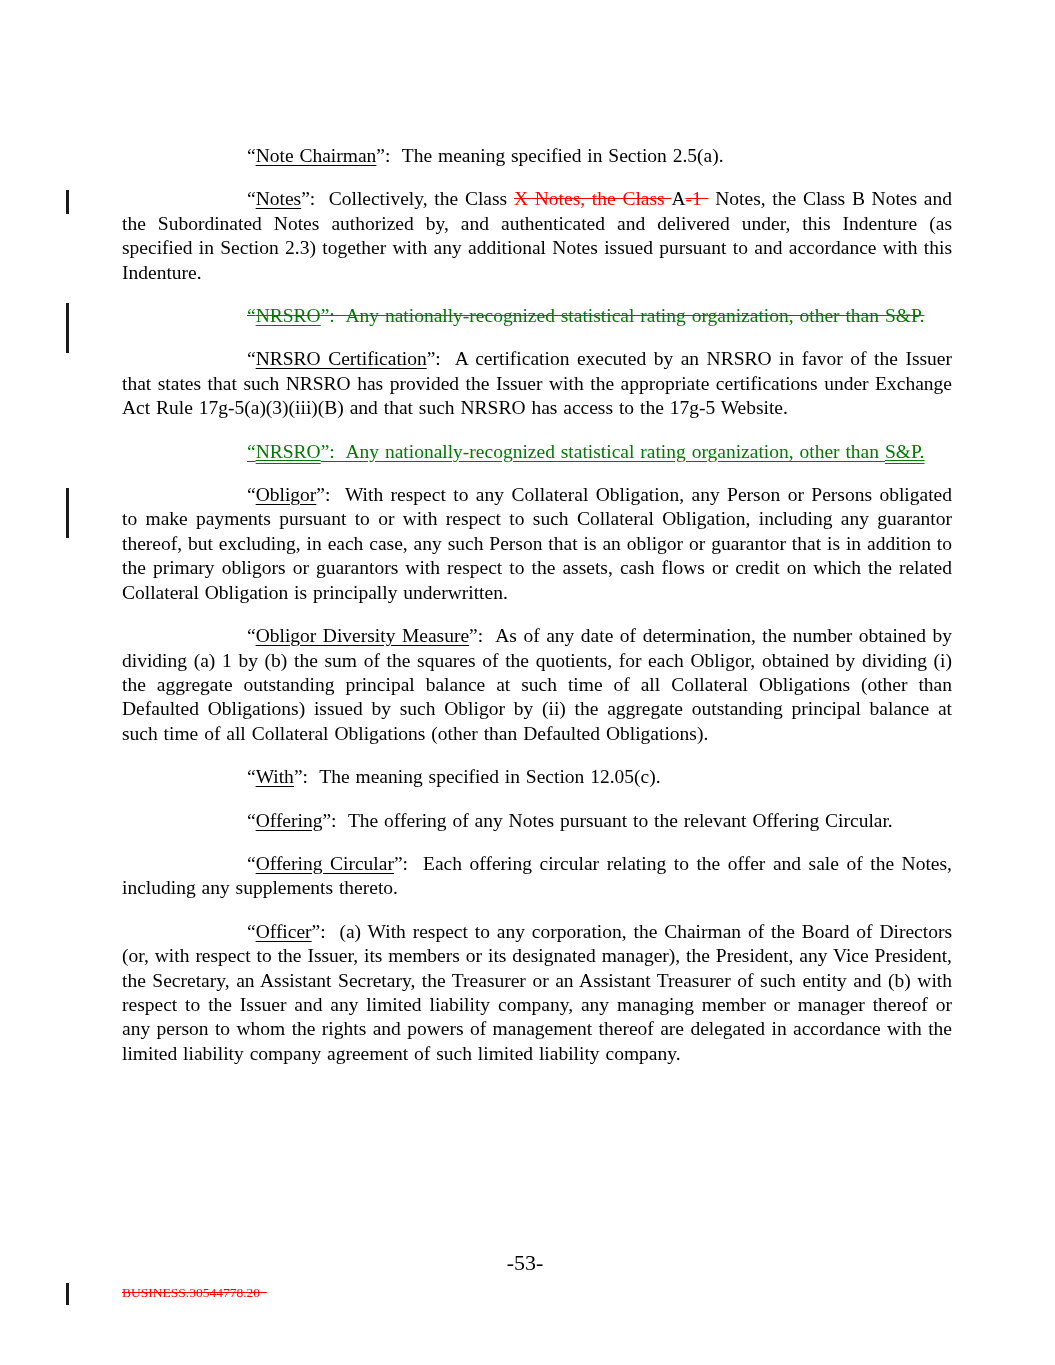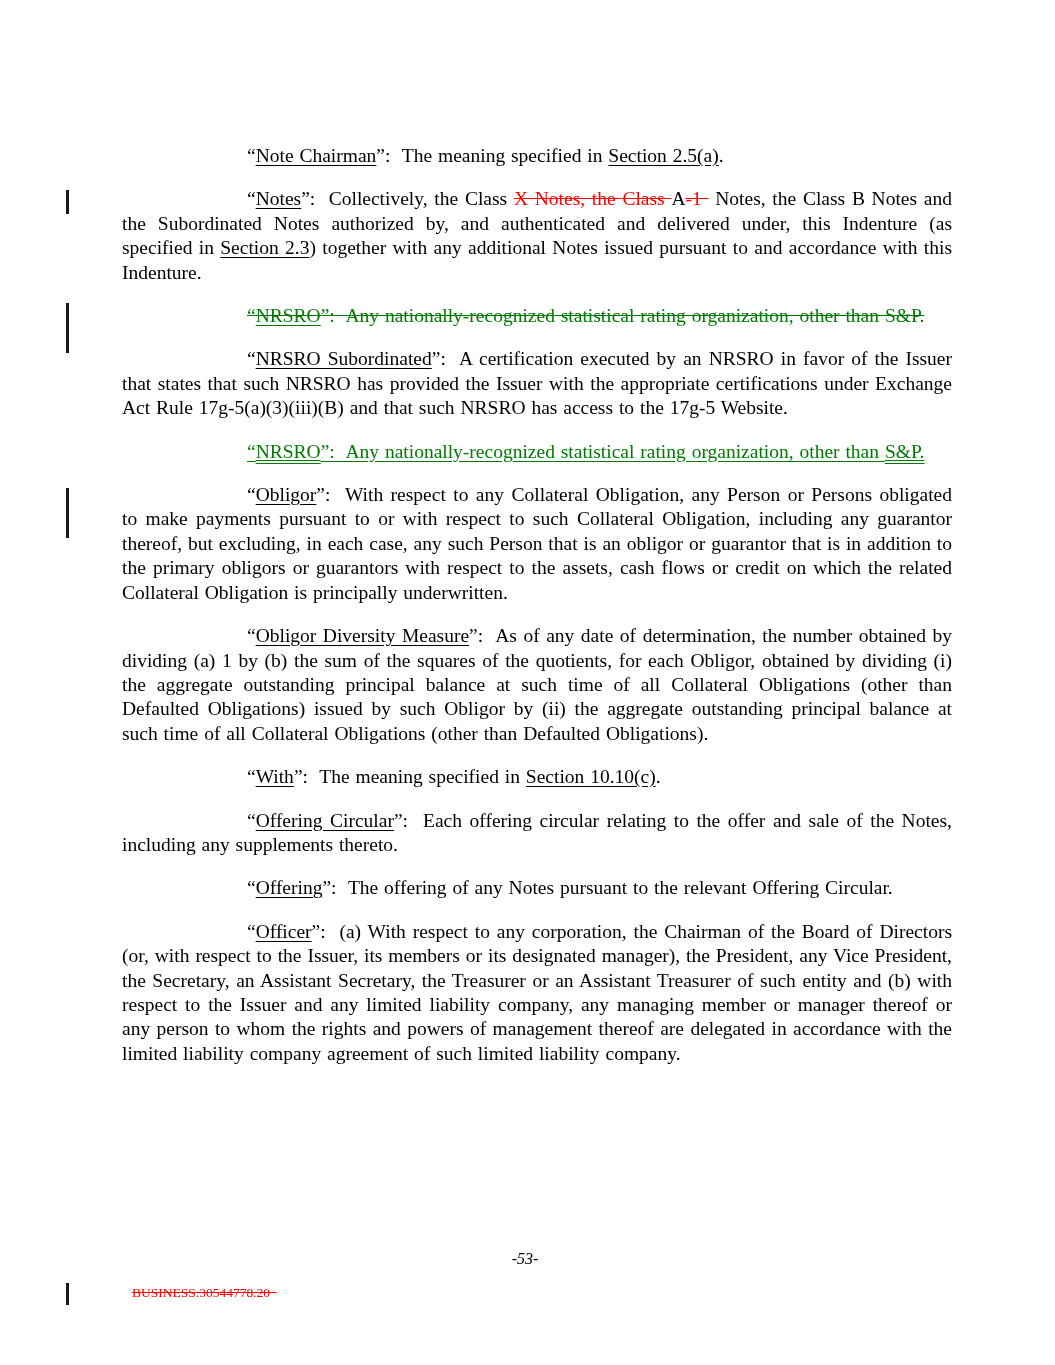--- a/index.html
+++ b/index.html
@@ -22,68 +22,67 @@
     margin: 0 0 19px 0;
     font-size: 19.5px;
     line-height: 24.4px;
     text-align: justify;
     text-indent: 125px;
     word-spacing: 1px;
   }
   
   .run-normal {}
   .run-term { text-decoration: underline; text-underline-offset: 3px; }
-  .run-link { text-decoration: underline; text-underline-offset: 3px; }
+  .run-link { text-underline-offset: 3px; }
   .run-del-red { color: var(--del-red, #ff0000); text-decoration: line-through; }
   .run-del-green { color: var(--rev-green, #007a00); text-decoration: line-through; }
   .run-del-green-term { color: var(--rev-green, #007a00); text-decoration-line: underline line-through; text-underline-offset: 3px; }
   .run-ins-green { color: var(--rev-green, #007a00); text-decoration: underline; text-underline-offset: 3px; }
   .run-ins-green-term { color: var(--rev-green, #007a00); text-decoration-line: underline; text-decoration-style: double; text-underline-offset: 2px; }
   .change-bar {
     position: absolute;
     left: 66px;
     width: 3px;
     background: #1a1a1a;
   }
   .page-number {
     position: absolute;
     left: 122px;
     top: 1250px;
     width: 806px;
     text-align: center;
-    font-size: 16px;
-    font-style: italic;
+    font-size: 22px;
   }
   .footer-id {
     position: absolute;
-    left: 132px;
+    left: 122px;
     top: 1285px;
     font-size: 13.5px;
     color: var(--del-red, #ff0000);
     text-decoration: line-through;
   }
 </style>
 </head>
 <body>
 
 <div class="page">
   <div id="change-bars">
       <div class="change-bar" style="top: 190px; height: 24px;"></div>
       <div class="change-bar" style="top: 303px; height: 50px;"></div>
       <div class="change-bar" style="top: 488px; height: 50px;"></div>
       <div class="change-bar" style="top: 1283px; height: 22px;"></div>
     </div>
   <div class="content" id="paragraphs">
       <p class="para"><span class="run-normal">“</span><span class="run-term">Note Chairman</span><span class="run-normal">”:&nbsp; The meaning specified in </span><span class="run-link">Section 2.5(a)</span><span class="run-normal">.</span></p>
       <p class="para"><span class="run-normal">“</span><span class="run-term">Notes</span><span class="run-normal">”:&nbsp; Collectively, the Class </span><span class="run-del-red">X Notes, the Class&nbsp;</span><span class="run-normal">A</span><span class="run-del-red">-1&nbsp;</span><span class="run-normal"> Notes, the Class B Notes and the Subordinated Notes authorized by, and authenticated and delivered under, this Indenture (as specified in </span><span class="run-link">Section 2.3</span><span class="run-normal">) together with any additional Notes issued pursuant to and accordance with this Indenture.</span></p>
       <p class="para"><span class="run-del-green">“</span><span class="run-del-green-term">NRSRO</span><span class="run-del-green">”:&nbsp; Any nationally-recognized statistical rating organization, other than </span><span class="run-del-green">S&amp;P.</span></p>
-      <p class="para"><span class="run-normal">“</span><span class="run-term">NRSRO Subordinated</span><span class="run-normal">”:&nbsp; A certification executed by an NRSRO in favor of the Issuer that states that such NRSRO has provided the Issuer with the appropriate certifications under Exchange Act Rule 17g-5(a)(3)(iii)(B) and that such NRSRO has access to the 17g-5 Website.</span></p>
+      <p class="para"><span class="run-normal">“</span><span class="run-term">NRSRO Certification</span><span class="run-normal">”:&nbsp; A certification executed by an NRSRO in favor of the Issuer that states that such NRSRO has provided the Issuer with the appropriate certifications under Exchange Act Rule 17g-5(a)(3)(iii)(B) and that such NRSRO has access to the 17g-5 Website.</span></p>
       <p class="para"><span class="run-ins-green">“</span><span class="run-ins-green-term">NRSRO</span><span class="run-ins-green">”:&nbsp; Any nationally-recognized statistical rating organization, other than </span><span class="run-ins-green-term">S&amp;P.</span></p>
       <p class="para"><span class="run-normal">“</span><span class="run-term">Obligor</span><span class="run-normal">”:&nbsp; With respect to any Collateral Obligation, any Person or Persons obligated to make payments pursuant to or with respect to such Collateral Obligation, including any guarantor thereof, but excluding, in each case, any such Person that is an obligor or guarantor that is in addition to the primary obligors or guarantors with respect to the assets, cash flows or credit on which the related Collateral Obligation is principally underwritten.</span></p>
       <p class="para"><span class="run-normal">“</span><span class="run-term">Obligor Diversity Measure</span><span class="run-normal">”:&nbsp; As of any date of determination, the number obtained by dividing (a) 1 by (b) the sum of the squares of the quotients, for each Obligor, obtained by dividing (i) the aggregate outstanding principal balance at such time of all Collateral Obligations (other than Defaulted Obligations) issued by such Obligor by (ii) the aggregate outstanding principal balance at such time of all Collateral Obligations (other than Defaulted Obligations).</span></p>
-      <p class="para"><span class="run-normal">“</span><span class="run-term">With</span><span class="run-normal">”:&nbsp; The meaning specified in </span><span class="run-link">Section 10.10(c)</span><span class="run-normal">.</span></p>
+      <p class="para"><span class="run-normal">“</span><span class="run-term">With</span><span class="run-normal">”:&nbsp; The meaning specified in </span><span class="run-link">Section 12.05(c)</span><span class="run-normal">.</span></p>
+      <p class="para"><span class="run-normal">“</span><span class="run-term">Offering</span><span class="run-normal">”:&nbsp; The offering of any Notes pursuant to the relevant Offering Circular.</span></p>
       <p class="para"><span class="run-normal">“</span><span class="run-term">Offering Circular</span><span class="run-normal">”:&nbsp; Each offering circular relating to the offer and sale of the Notes, including any supplements thereto.</span></p>
-      <p class="para"><span class="run-normal">“</span><span class="run-term">Offering</span><span class="run-normal">”:&nbsp; The offering of any Notes pursuant to the relevant Offering Circular.</span></p>
       <p class="para"><span class="run-normal">“</span><span class="run-term">Officer</span><span class="run-normal">”:&nbsp; (a) With respect to any corporation, the Chairman of the Board of Directors (or, with respect to the Issuer, its members or its designated manager), the President, any Vice President, the Secretary, an Assistant Secretary, the Treasurer or an Assistant Treasurer of such entity and (b) with respect to the Issuer and any limited liability company, any managing member or manager thereof or any person to whom the rights and powers of management thereof are delegated in accordance with the limited liability company agreement of such limited liability company.</span></p>
     </div>
   <div class="page-number">-53-</div>
   <div class="footer-id">BUSINESS.30544778.20&nbsp;&nbsp;</div>
 </div>
 
 </body></html>

